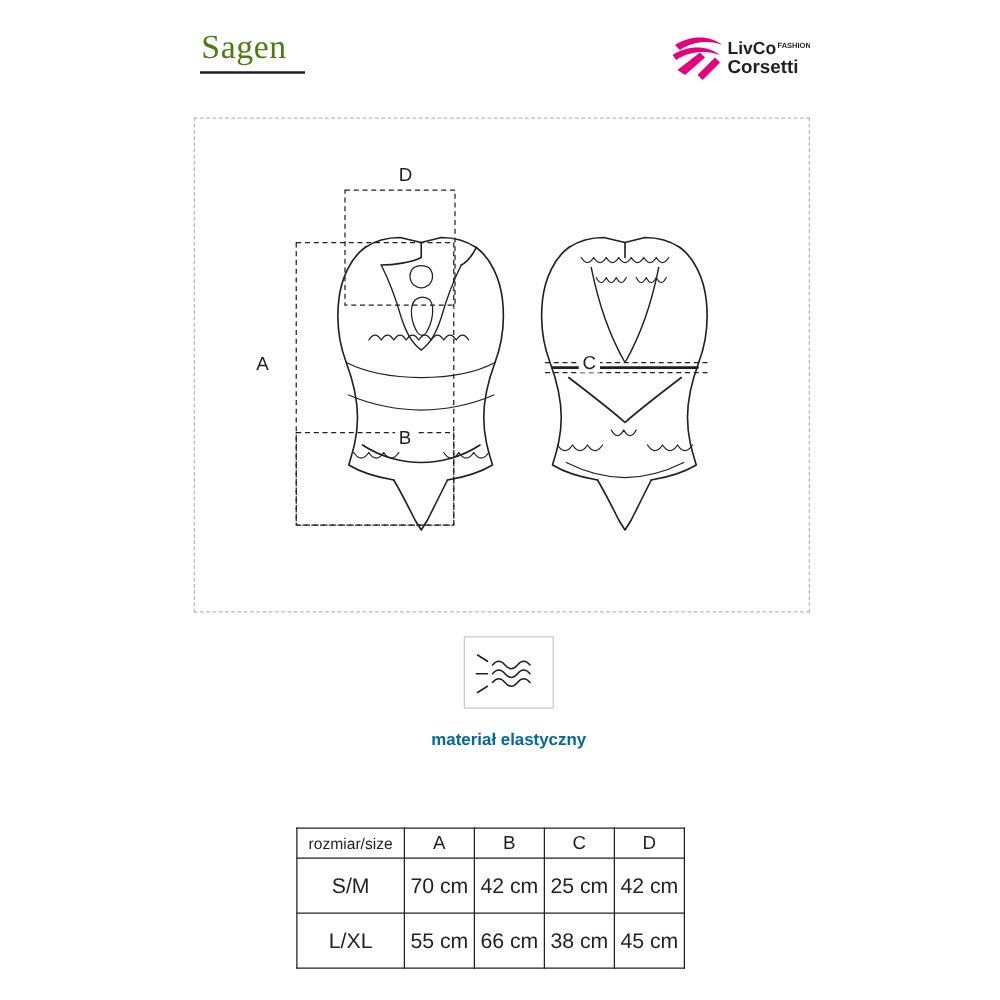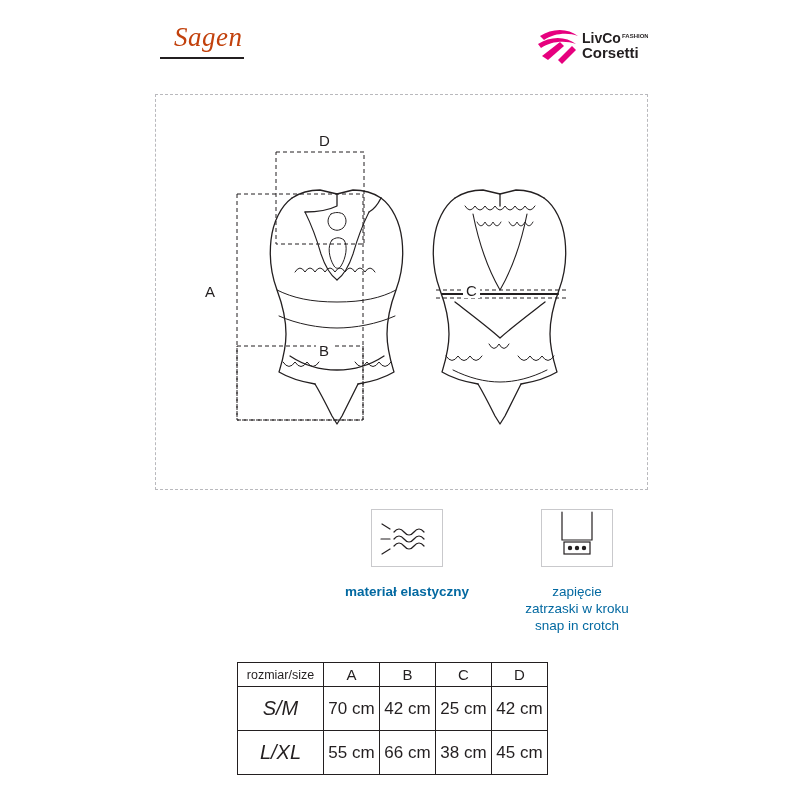--- a/index.html
+++ b/index.html
@@ -9,26 +9,25 @@
     background: #ffffff;
     font-family: "Liberation Sans", sans-serif;
     color: #231f20;
     overflow: hidden;
   }
   .page { position: relative; width: 800px; height: 800px; }
 
   
   .product-name {
     position: absolute;
-    left: 174px; top: 22px;
+    left: 161px; top: 22px;
     font-family: "Liberation Serif", serif;
-    font-style: italic;
     font-size: 27px;
     letter-spacing: 0.5px;
-    color: #c2410c;
+    color: #4d7c0f;
   }
   .product-name-underline {
     position: absolute;
     left: 160px; top: 57px;
     width: 84px; height: 1.5px;
     background: #231f20;
   }
 
   .logo {
     position: absolute;
@@ -111,21 +110,21 @@
   }
   .size-table td.c0 { width: 86px; }
   .size-table td.c1, .size-table td.c2,
   .size-table td.c3, .size-table td.c4 { width: 56px; }
   .size-table tr.head td.c1,
   .size-table tr.head td.c2,
   .size-table tr.head td.c3,
   .size-table tr.head td.c4 {
     font-size: 15px;
   }
-  .size-table td.c0.label { font-size: 20px; font-style: italic; }
+  .size-table td.c0.label { font-size: 17px; }
   .size-table tr.head td.c0 { font-size: 12.5px; }
 </style>
 </head>
 <body>
 
 <div class="page">
 
   <div class="product-name">Sagen</div>
   <div class="product-name-underline"></div>
 
@@ -237,36 +236,20 @@
           <path d="M22 36 q 5 -6 10 0 q 5 6 10 0 q 5 -6 10 0"></path>
           <path d="M18 19 l -8 -5"></path>
           <path d="M18 29 l -9 0"></path>
           <path d="M18 39 l -8 5"></path>
         </g>
       </svg>
     </div>
     <div class="caption">materiał elastyczny</div>
   </div>
 
-  <div class="feature snap">
-    <div class="icon-box">
-      <svg width="70" height="56" viewBox="0 0 70 56" xmlns="http://www.w3.org/2000/svg">
-        <g fill="none" stroke="#231f20" stroke-width="1.2" stroke-linecap="round">
-          <path d="M20 2 L 20 30 L 50 30 L 50 2"></path>
-          <rect x="22" y="32" width="26" height="12"></rect>
-          <circle cx="28" cy="38" r="1.6" fill="#231f20"></circle>
-          <circle cx="35" cy="38" r="1.6" fill="#231f20"></circle>
-          <circle cx="42" cy="38" r="1.6" fill="#231f20"></circle>
-        </g>
-      </svg>
-    </div>
-    <div class="caption">zapięcie</div>
-    <div class="caption">zatrzaski w kroku</div>
-    <div class="caption">snap in crotch</div>
-  </div>
 
   <table class="size-table">
     <tbody>
       <tr class="head">
         <td class="c0">rozmiar/size</td>
         <td class="c1">A</td>
         <td class="c2">B</td>
         <td class="c3">C</td>
         <td class="c4">D</td>
       </tr>

